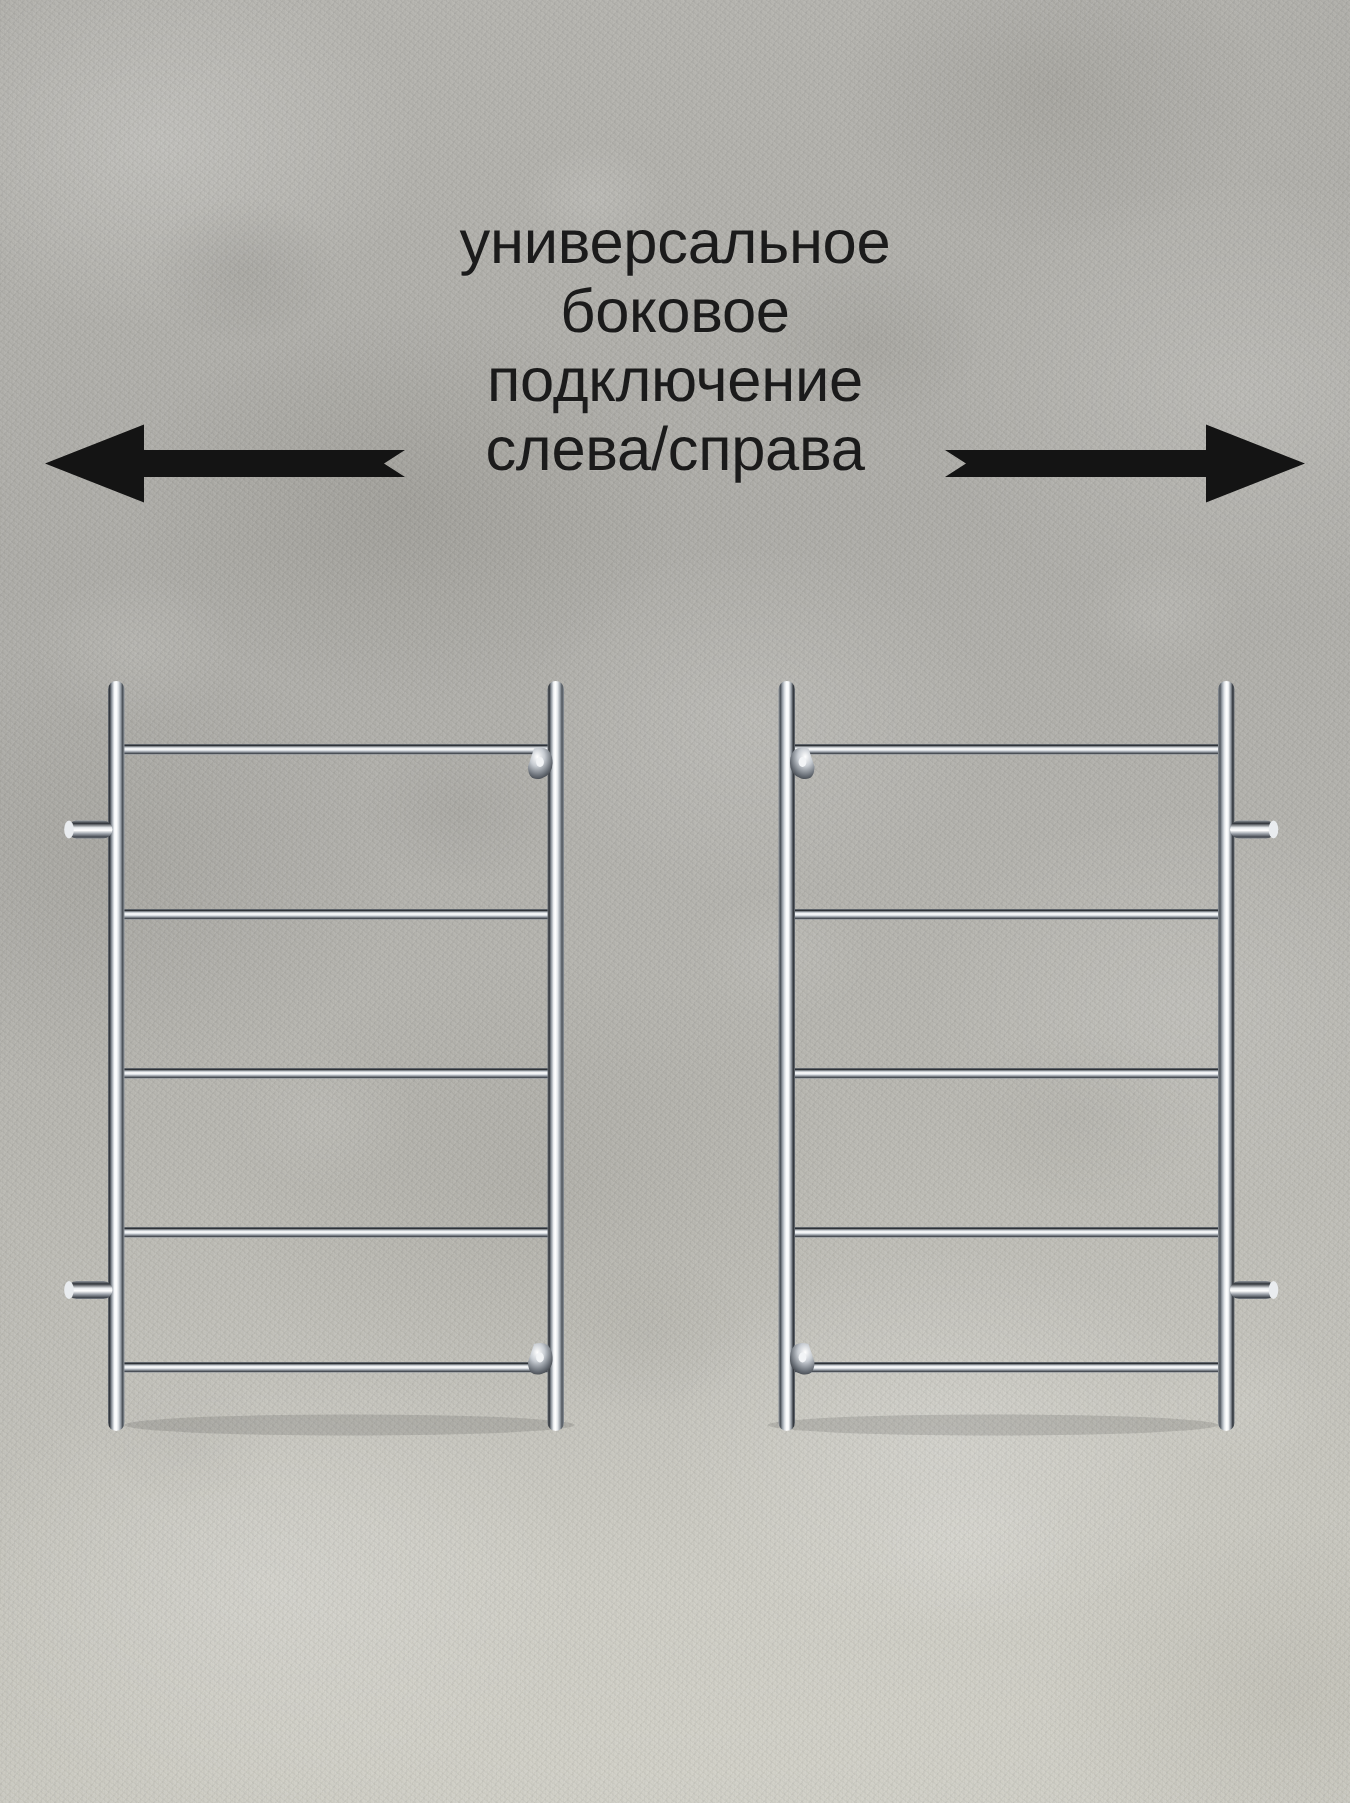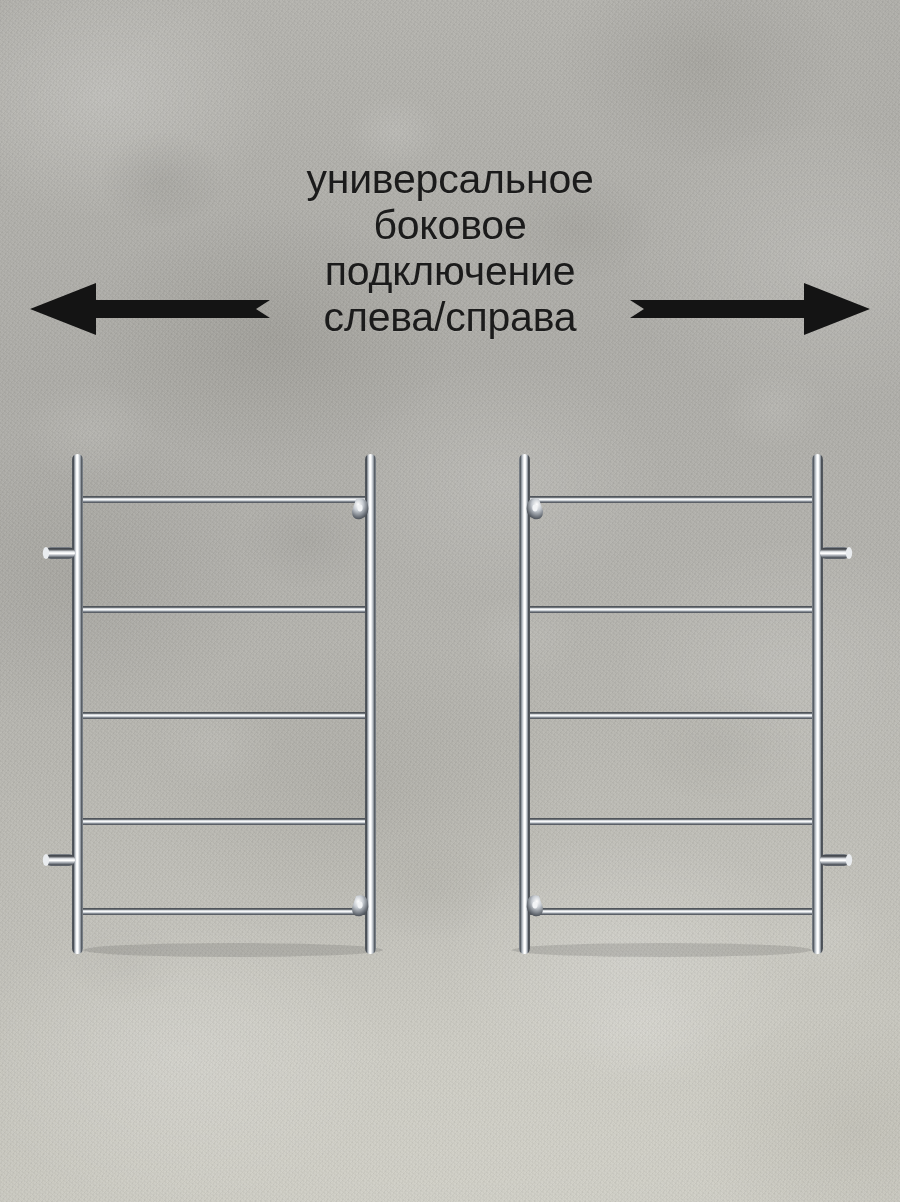--- a/index.html
+++ b/index.html
@@ -96,21 +96,21 @@
     background:
       radial-gradient(ellipse 120% 95% at 50% 42%,
         rgba(0,0,0,0) 48%, rgba(0,0,0,.055) 78%, rgba(0,0,0,.105) 100%);
   }
 
   
   .headline {
     position: absolute;
     left: 0;
     right: 0;
-    top: 156px;
+    top: 138px;
     text-align: center;
     color: #1b1b1b;
     font-size: 41px;
     line-height: 46px;
     font-weight: 400;
     letter-spacing: -0.2px;
     white-space: pre-line;
     z-index: 6;
     text-shadow: 0 1px 0 rgba(255,255,255,.10);
   }

